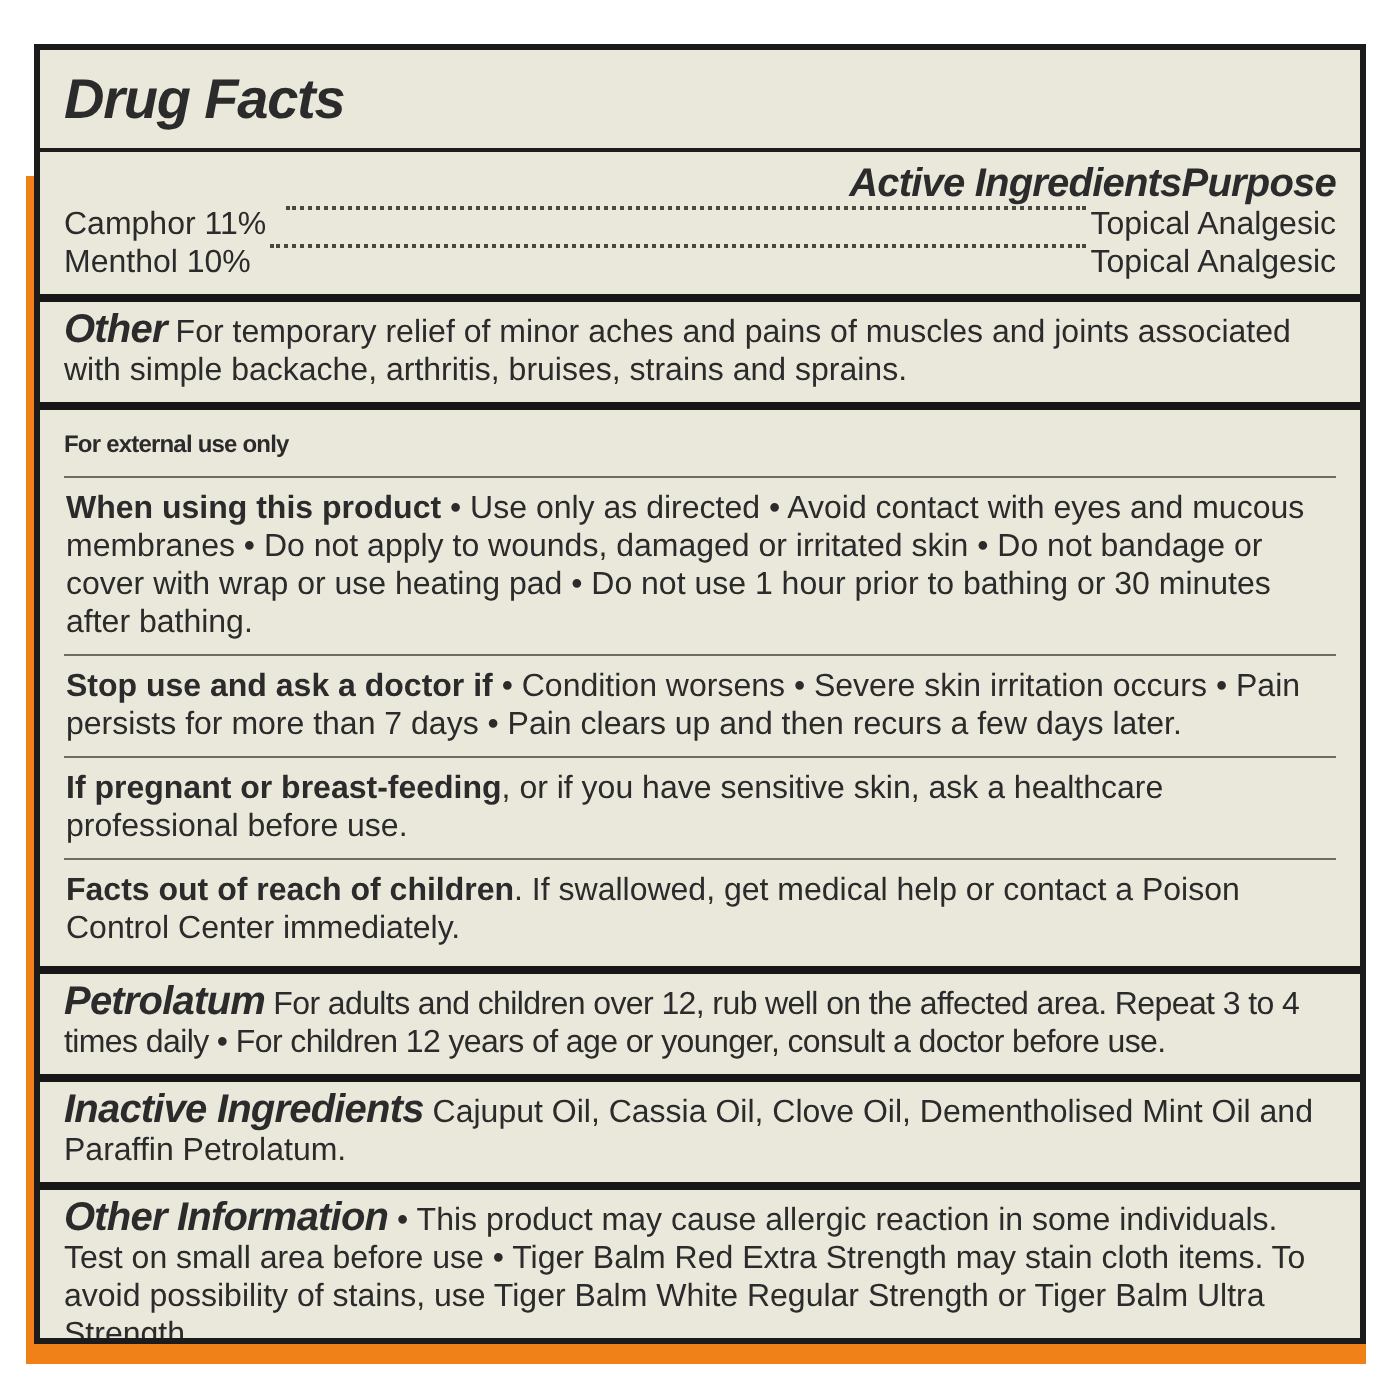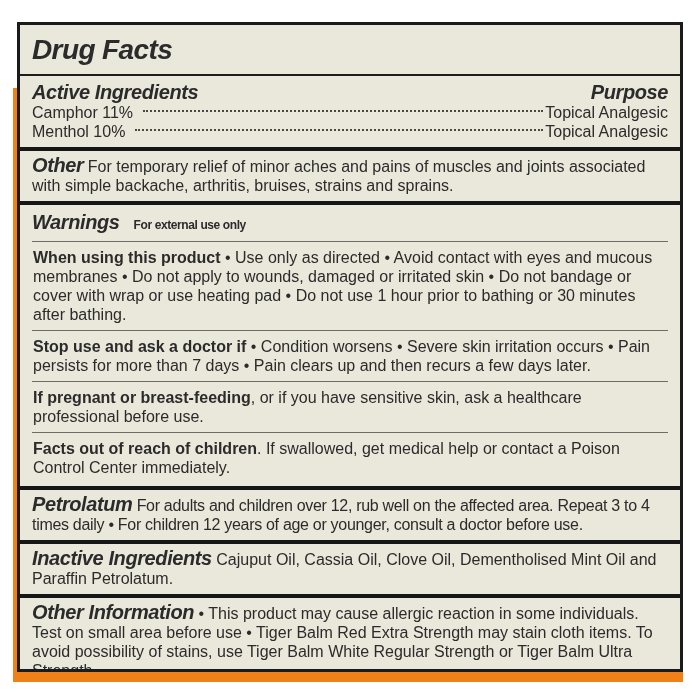--- a/index.html
+++ b/index.html
@@ -33,22 +33,22 @@
     letter-spacing: -0.6px; line-height: 32px;
     padding: 4px 0 2px 0;
   }
   .h2 {
     font-size: 20px; font-weight: bold; font-style: italic;
     letter-spacing: -0.4px;
   }
   .body-txt { font-size: 16px; line-height: 19px; }
   .lead { font-weight: bold; }
   p { margin: 0; }
-  .actives-head { display: flex; justify-content: space-between; align-items: baseline; line-height: 22px; }
-  .ing-row { display: flex; align-items: center; font-size: 16px; line-height: 19px; }
+  .actives-head { display: flex; justify-content: flex-end; align-items: baseline; line-height: 22px; }
+  .ing-row { display: flex; align-items: flex-start; font-size: 16px; line-height: 19px; }
   .ing-name { white-space: nowrap; }
   .leader {
     flex: 1 1 auto;
     border-bottom: 2px dotted #474740;
     margin: 0 2px 3px 10px;
     min-width: 30px;
   }
   .ing-purpose { white-space: nowrap; }
   .warn-head { display: flex; align-items: baseline; gap: 14px; line-height: 24px; }
   .cond-bold {
@@ -88,21 +88,20 @@
         <span class="ing-purpose">Topical Analgesic</span>
       </div>
     </div>
 
     <div class="sec rule-thick body-txt">
       <p><span class="h2">Other</span> <span>For temporary relief of minor aches and  pains of muscles and joints associated with simple backache, arthritis, bruises, strains and sprains.</span></p>
     </div>
 
     <div class="sec rule-thick body-txt">
       <div class="warn-head">
-        <span class="h2">Warnings</span>
         <span class="cond-bold">For external use only</span>
       </div>
       <div class="thin-rule"></div>
 
       <p class="warn-p"><span class="lead">When using this product</span><span>  • Use only as directed  • Avoid contact with eyes and mucous membranes  • Do not apply to wounds, damaged or irritated skin • Do not bandage or cover with wrap or use heating pad  • Do not use 1 hour prior to bathing or 30 minutes after bathing.</span></p>
       <div class="thin-rule"></div>
 
       <p class="warn-p"><span class="lead">Stop use and ask a doctor if</span><span>  • Condition worsens  • Severe skin irritation occurs  • Pain persists for more than 7 days  • Pain clears up and then recurs a few days later.</span></p>
       <div class="thin-rule"></div>
 

